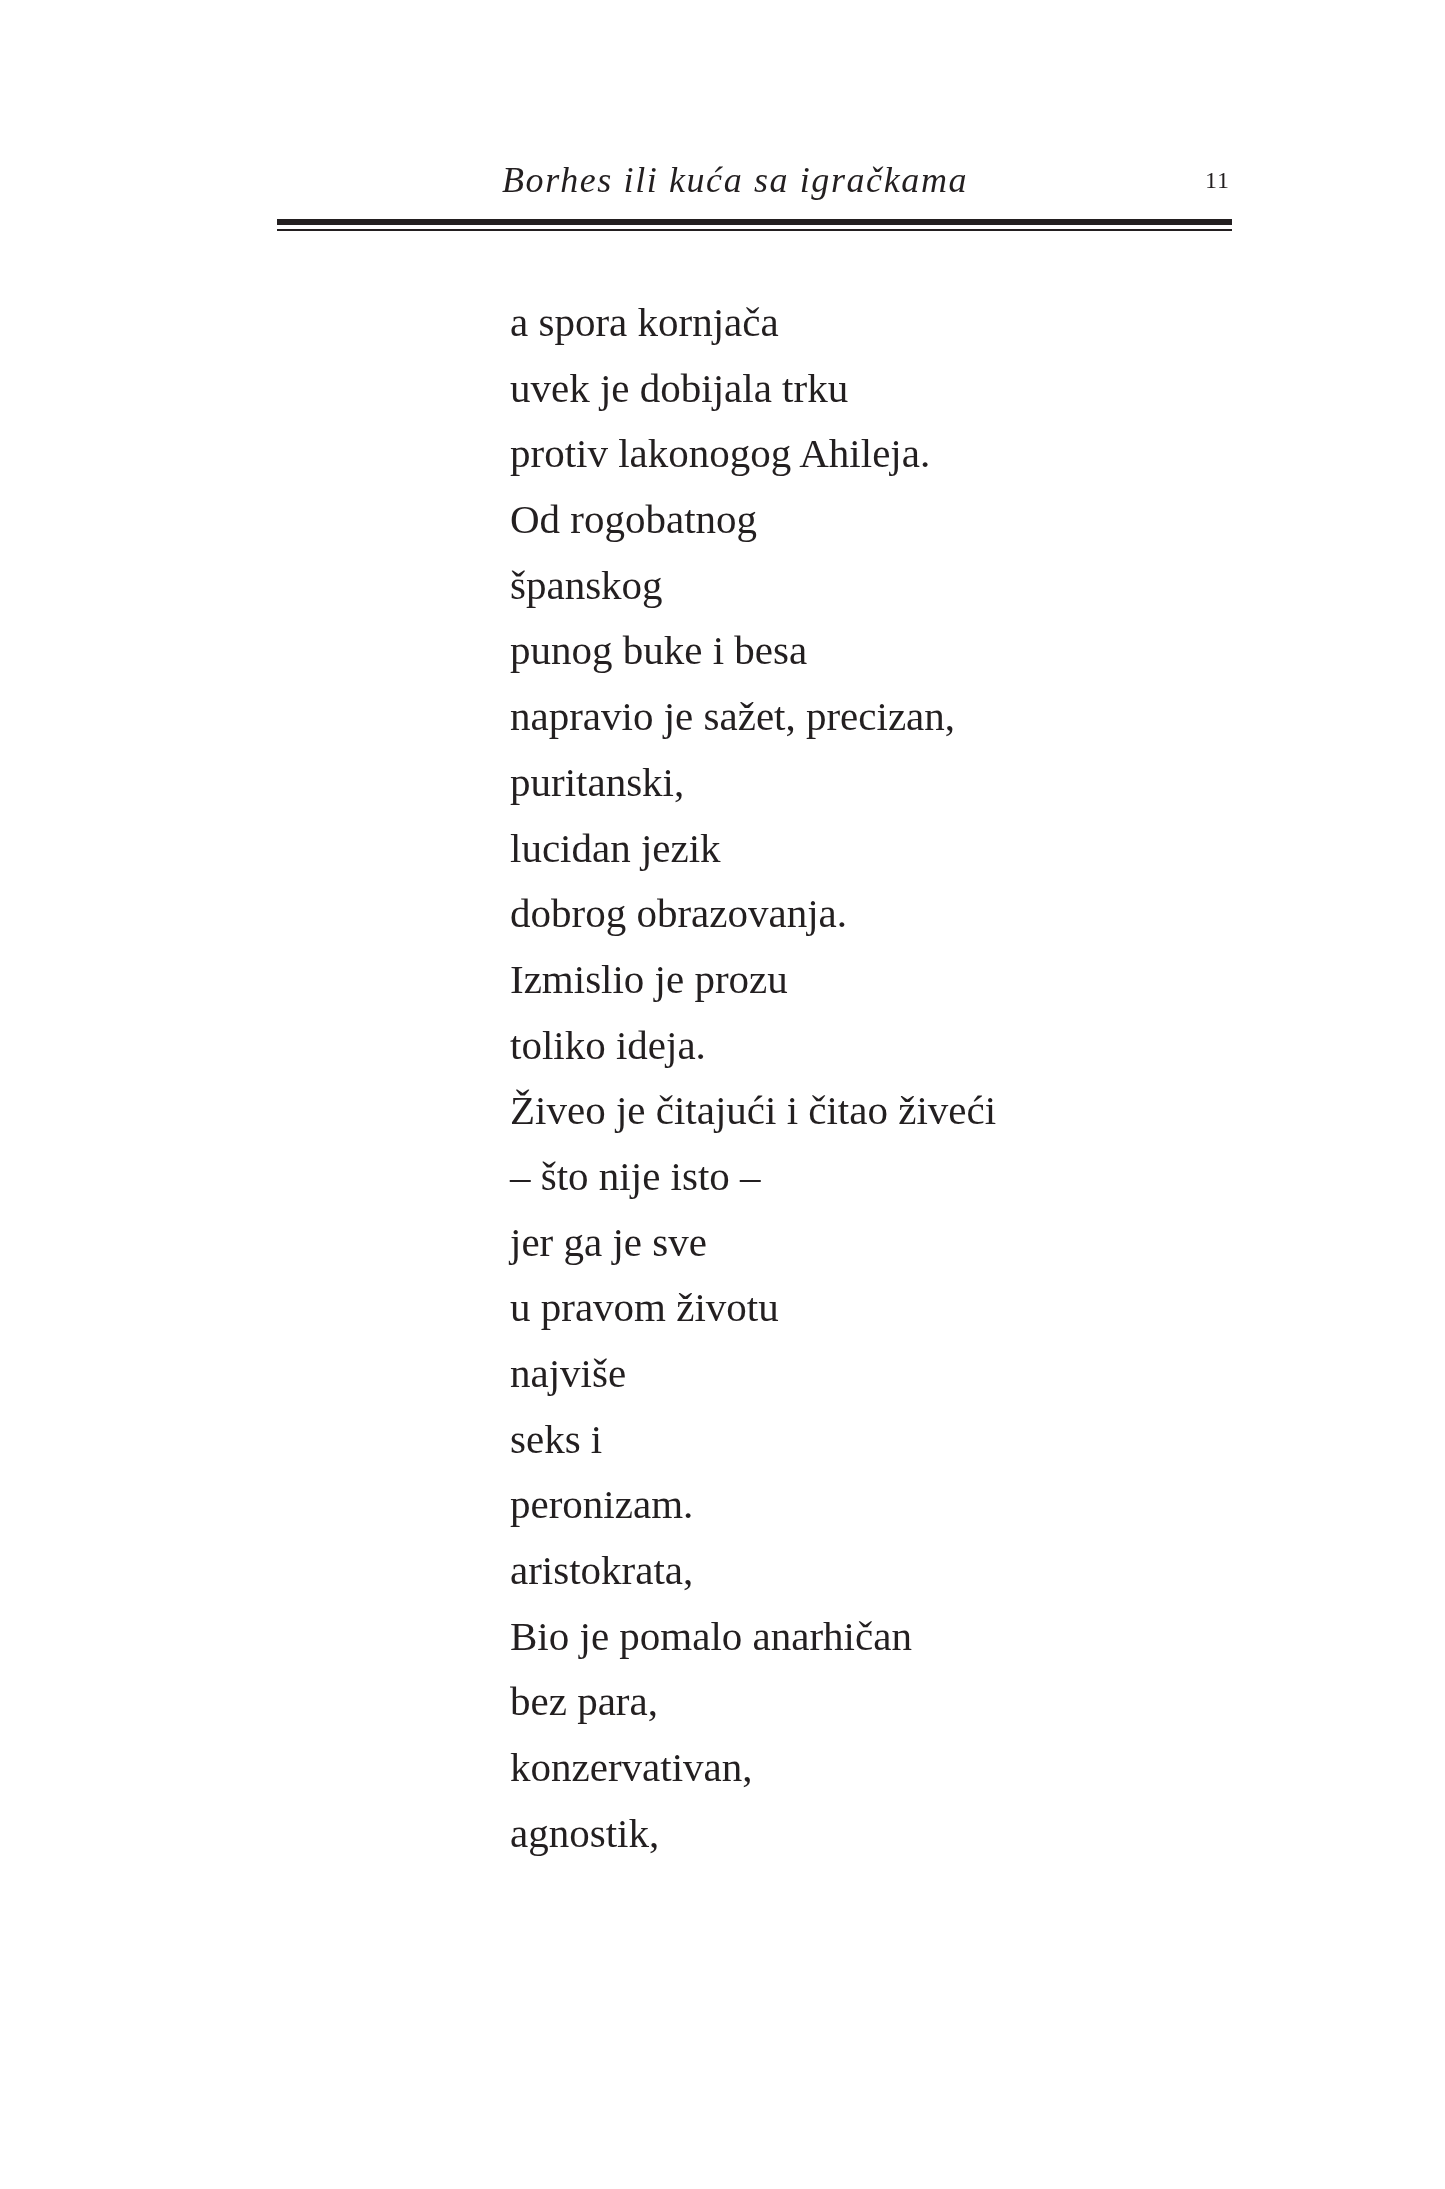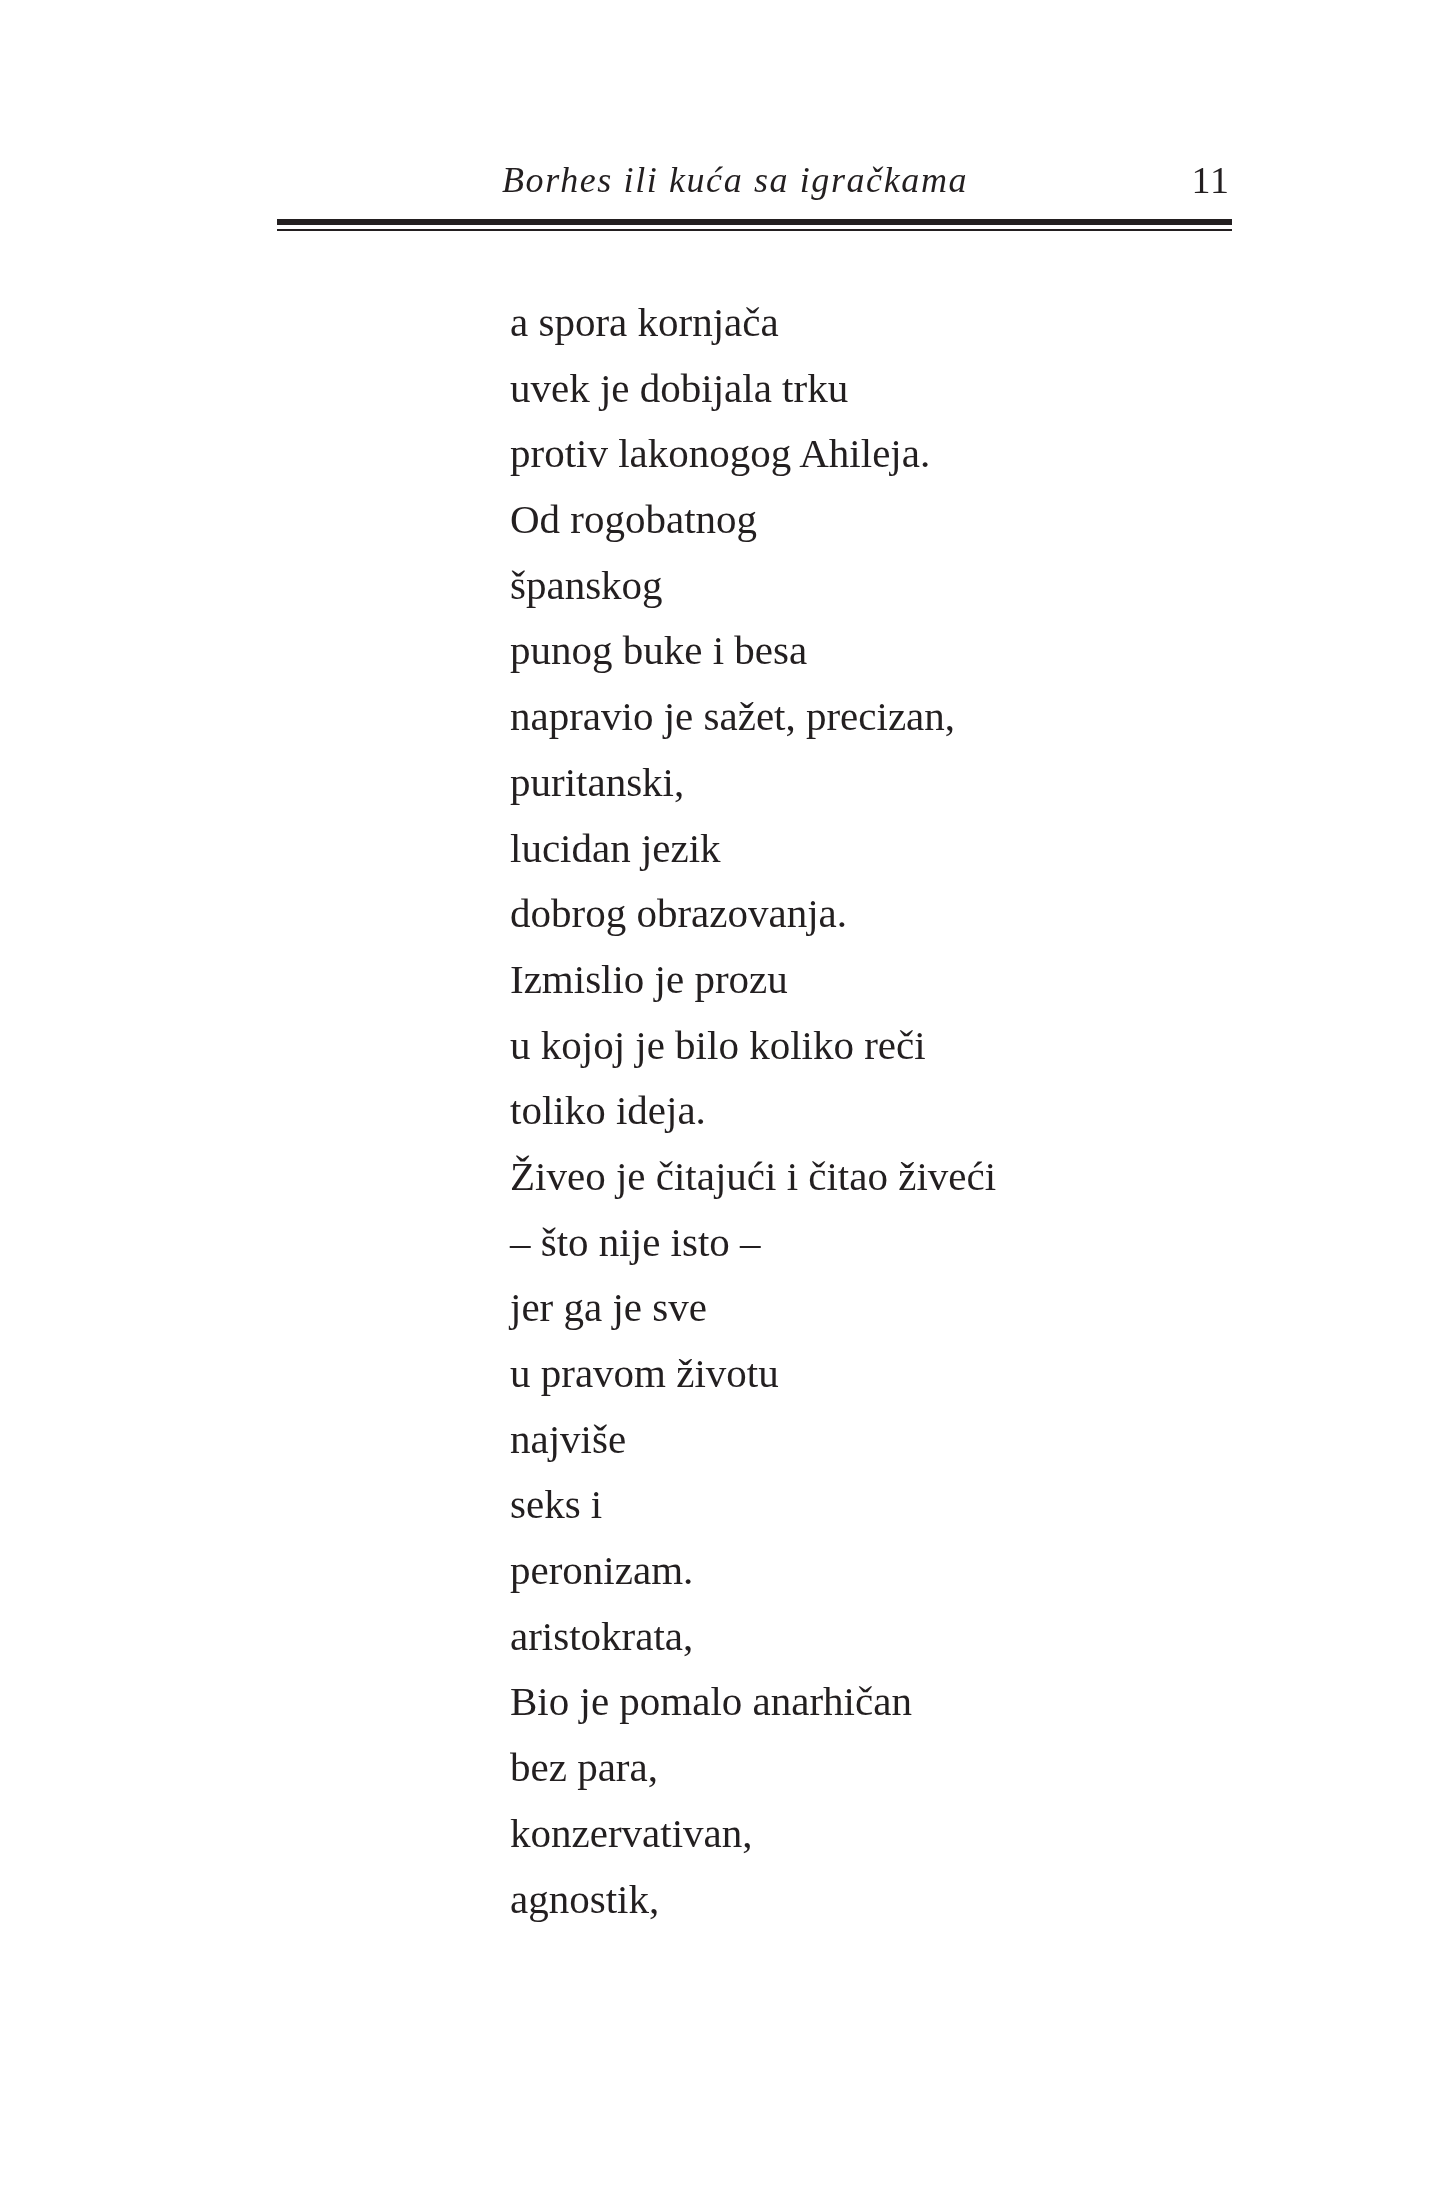--- a/index.html
+++ b/index.html
@@ -29,21 +29,21 @@
       font-style: italic;
       font-size: 36px;
       letter-spacing: 1.6px;
       line-height: 44px;
       white-space: nowrap;
     }
     .page-number {
       position: absolute;
       right: 215px;
       top: 158px;
-      font-size: 38px;
+      font-size: 24px;
       line-height: 44px;
       letter-spacing: 1px;
     }
     .rule-thick {
       position: absolute;
       left: 277px;
       top: 219px;
       width: 955px;
       height: 6px;
       background: #231f20;
@@ -86,21 +86,20 @@
   <li class="poem-line">uvek je dobijala trku</li>
   <li class="poem-line">protiv lakonogog Ahileja.</li>
   <li class="poem-line">Od rogobatnog</li>
   <li class="poem-line">španskog</li>
   <li class="poem-line">punog buke i besa</li>
   <li class="poem-line">napravio je sažet, precizan,</li>
   <li class="poem-line">puritanski,</li>
   <li class="poem-line">lucidan jezik</li>
   <li class="poem-line">dobrog obrazovanja.</li>
   <li class="poem-line">Izmislio je prozu</li>
-  <li class="poem-line">u kojoj je bilo koliko reči</li>
   <li class="poem-line">toliko ideja.</li>
   <li class="poem-line">Živeo je čitajući i čitao živeći</li>
   <li class="poem-line">– što nije isto –</li>
   <li class="poem-line">jer ga je sve</li>
   <li class="poem-line">u pravom životu</li>
   <li class="poem-line">najviše</li>
   <li class="poem-line">seks i</li>
   <li class="poem-line">peronizam.</li>
   <li class="poem-line">aristokrata,</li>
   <li class="poem-line">Bio je pomalo anarhičan</li>

